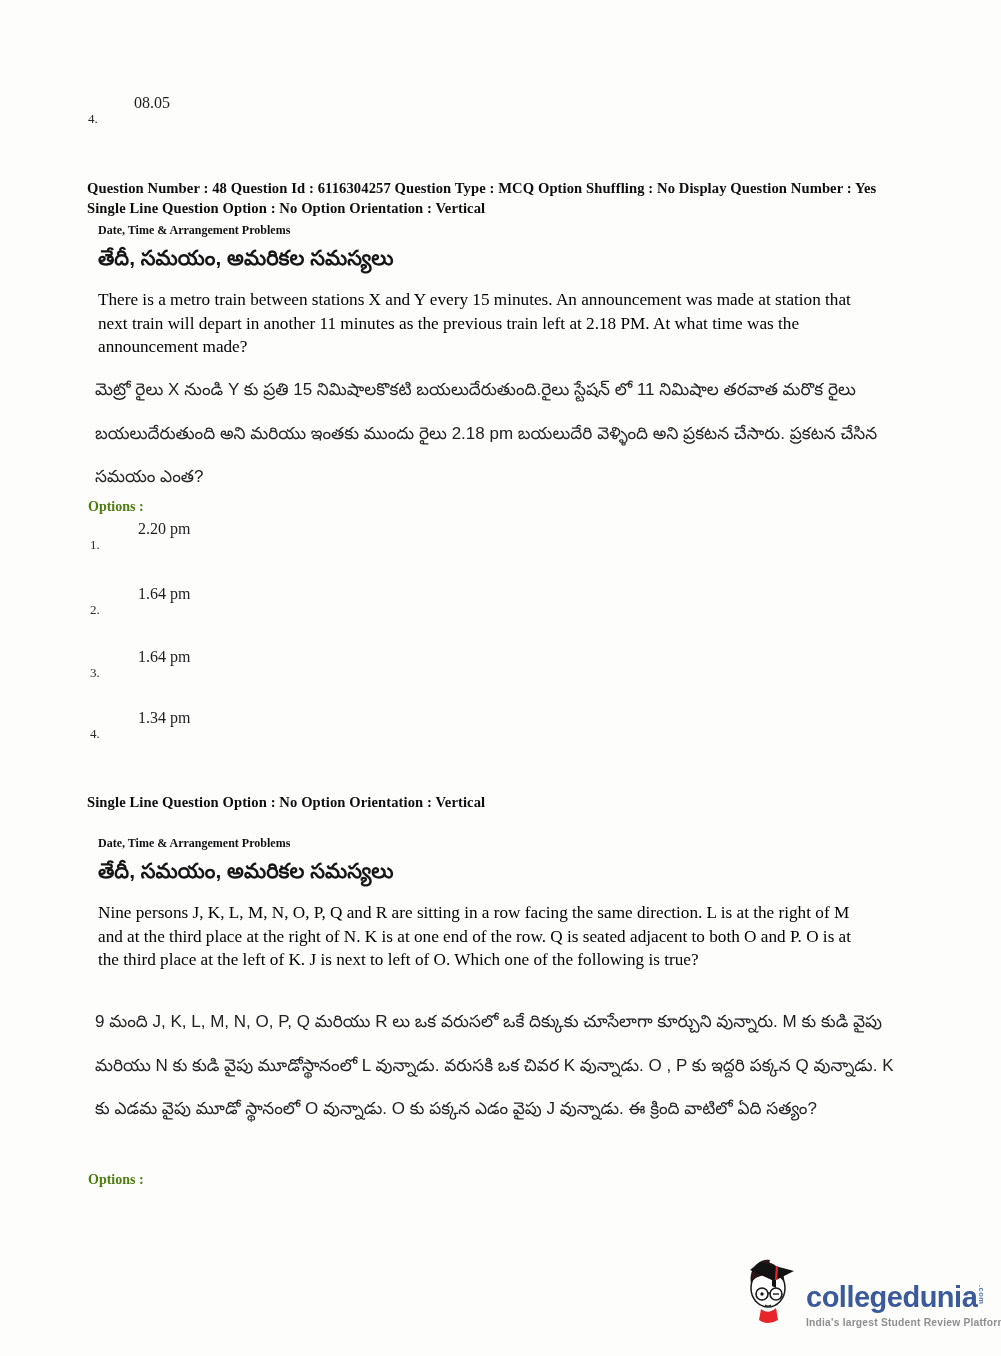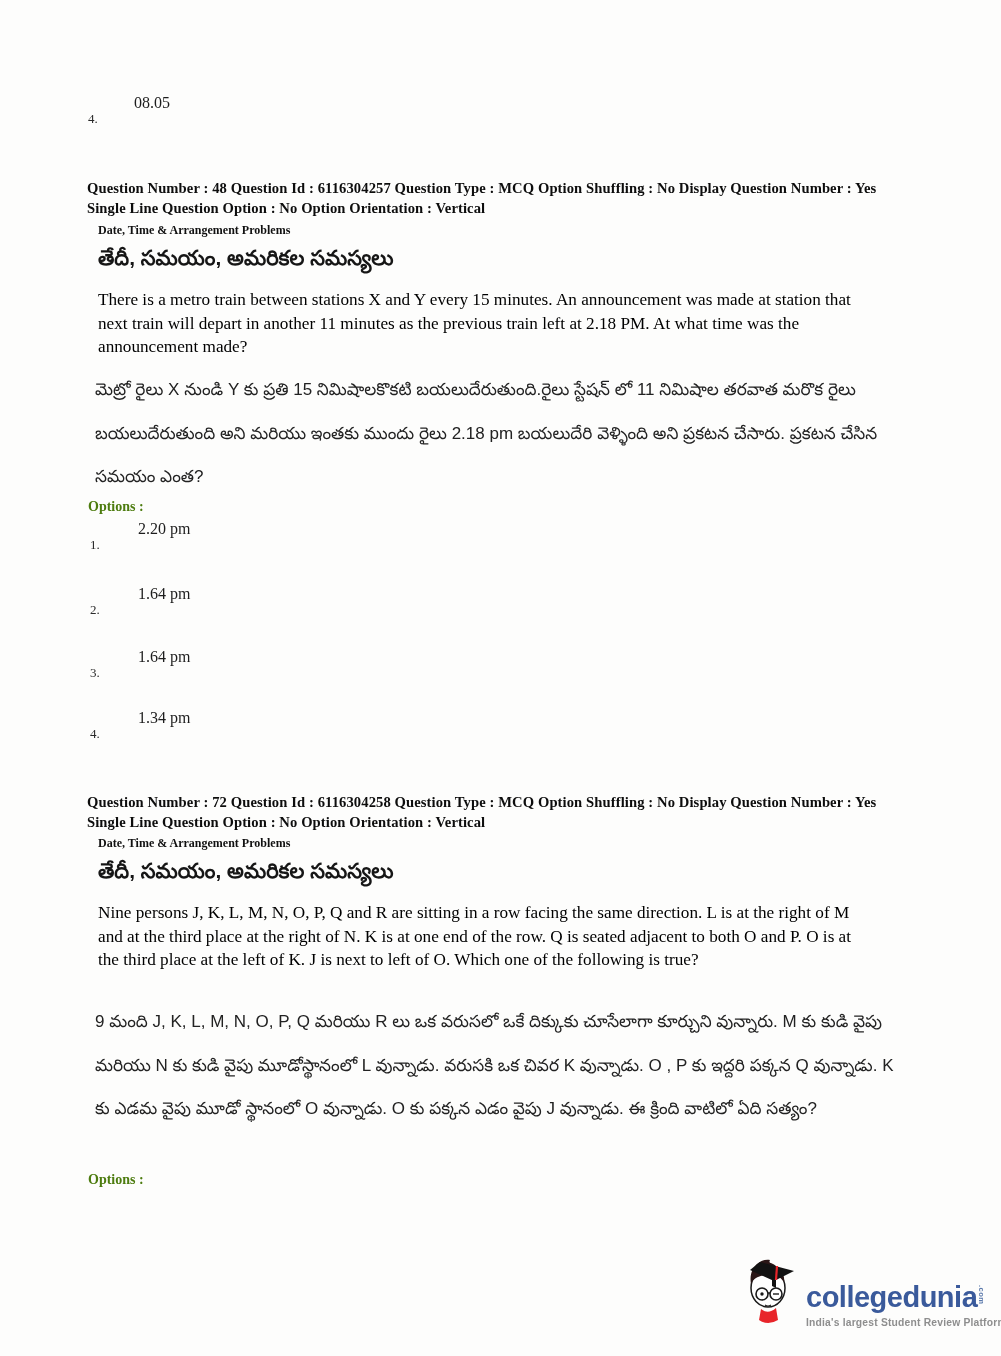--- a/index.html
+++ b/index.html
@@ -139,21 +139,20 @@
   <div class="option-row option-3">
     <span class="opt-num">3.</span>
     <span class="opt-text">1.64 pm</span>
   </div>
   <div class="option-row option-4">
     <span class="opt-num">4.</span>
     <span class="opt-text">1.34 pm</span>
   </div>
 
   <div class="q-meta q72-meta">
-    <div>Question Number : 72  Question Id : 6116304258  Question Type : MCQ  Option Shuffling : No  Display Question Number : Yes</div>
     <div>Single Line Question Option : No  Option Orientation : Vertical</div>
   </div>
 
   <div class="q-heading q72-heading">Date, Time &amp; Arrangement Problems</div>
   <div class="q-heading-te q72-heading-te">తేదీ, సమయం, అమరికల సమస్యలు</div>
 
   <div class="q-body-en q72-body-en">Nine persons J, K, L, M, N, O, P, Q and R are sitting in a row facing the same direction. L is at the right of M and at the third place at the right of N. K is at one end of the row. Q is seated adjacent to both O and P. O is at the third place at the left of K. J is next to left of O. Which one of the following is true?</div>
   <div class="q-body-te q72-body-te">9 మంది J, K, L, M, N, O, P, Q మరియు R లు ఒక వరుసలో ఒకే దిక్కుకు చూసేలాగా కూర్చుని వున్నారు. M కు కుడి వైపు మరియు N కు కుడి వైపు మూడోస్థానంలో L వున్నాడు. వరుసకి ఒక చివర K వున్నాడు. O , P కు ఇద్దరి పక్కన Q వున్నాడు. K కు ఎడమ వైపు మూడో స్థానంలో O వున్నాడు. O కు పక్కన ఎడం వైపు J వున్నాడు. ఈ క్రింది వాటిలో ఏది సత్యం?</div>
 
   <div class="options-label q72-options-label">Options :</div>

